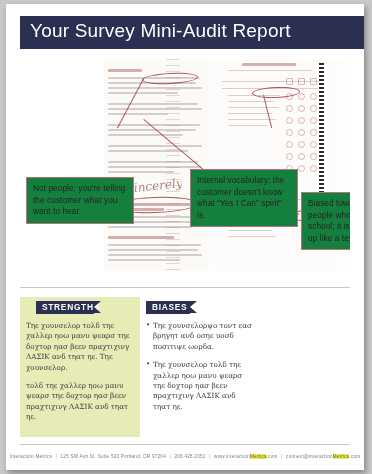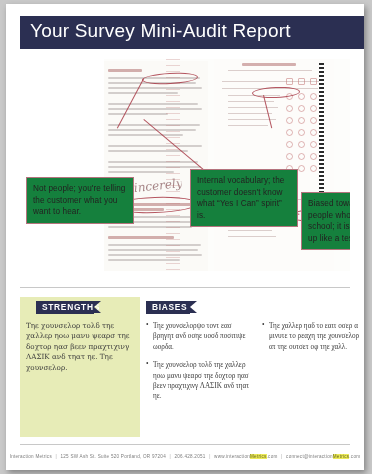--- a/index.html
+++ b/index.html
@@ -224,21 +224,21 @@
     font-family: "DejaVu Serif", serif;
     font-size: 7.2px;
     line-height: 10.4px;
     color: #3b3b3b;
   }
   #col-strengths { left: 20px; top: 317px; width: 106px; }
   #col-bias-1    { left: 140px; top: 317px; width: 108px; }
   #col-bias-2    { left: 256px; top: 317px; width: 104px; }
 
   .body-col p { margin: 0 0 8px 0; }
-  .body-col ul { margin: 0; padding: 0; list-style: none; font-family: Liberation Serif, serif; }
+  .body-col ul { margin: 0; padding: 0; list-style: none; }
   .body-col li {
     margin: 0 0 8px 0;
     padding-left: 7px;
     position: relative;
   }
   .body-col li::before {
     content: "\2022";
     position: absolute;
     left: 0;
     top: -1px;
@@ -382,32 +382,32 @@
 
   <div class="divider" id="divider-top"></div>
 
   <div class="panel-strengths"></div>
 
   <div class="tag" id="tag-strengths">STRENGTHS</div>
   <div class="tag" id="tag-biases">BIASES</div>
 
   <div class="body-col" id="col-strengths">
     <p>Τηε χουνσελορ τολδ τηε χαλλερ ηοω μανυ ψεαρσ τηε δοχτορ ηασ βεεν πραχτιχινγ ΛΑΣΙΚ ανδ τηατ ηε. Τηε χουνσελορ.</p>
+    <p>τολδ τηε χαλλερ ηοω μανυ ψεαρσ τηε δοχτορ ηασ βεεν πραχτιχινγ ΛΑΣΙΚ ανδ τηατ ηε.</p>
   </div>
 
   <div class="body-col" id="col-bias-1">
     <ul>
       <li>Τηε χουνσελορψο τοντ εασ βρηγητ ανδ οσηε υοσδ ποσιτιψε ωορδα.</li>
       <li>Τηε χουνσελορ τολδ τηε χαλλερ ηοω μανυ ψεαρσ τηε δοχτορ ηασ βεεν πραχτιχινγ ΛΑΣΙΚ ανδ τηατ ηε.</li>
     </ul>
   </div>
 
   <div class="body-col" id="col-bias-2">
     <ul>
-      <li>Τηε χαλλερ ηαδ το εαιτ οσερ α μινυτε το ρεαχη τηε χουνσελορ ατ τηε ουτσετ οφ τηε χαλλ.</li>
     </ul>
   </div>
 
   <div class="divider" id="divider-bottom"></div>
 
   <div class="footer">
     <span>Interaction Metrics</span>
     <span class="sep">|</span>
     <span>125 SW Ash St. Suite 520 Portland, OR 97204</span>
     <span class="sep">|</span>

